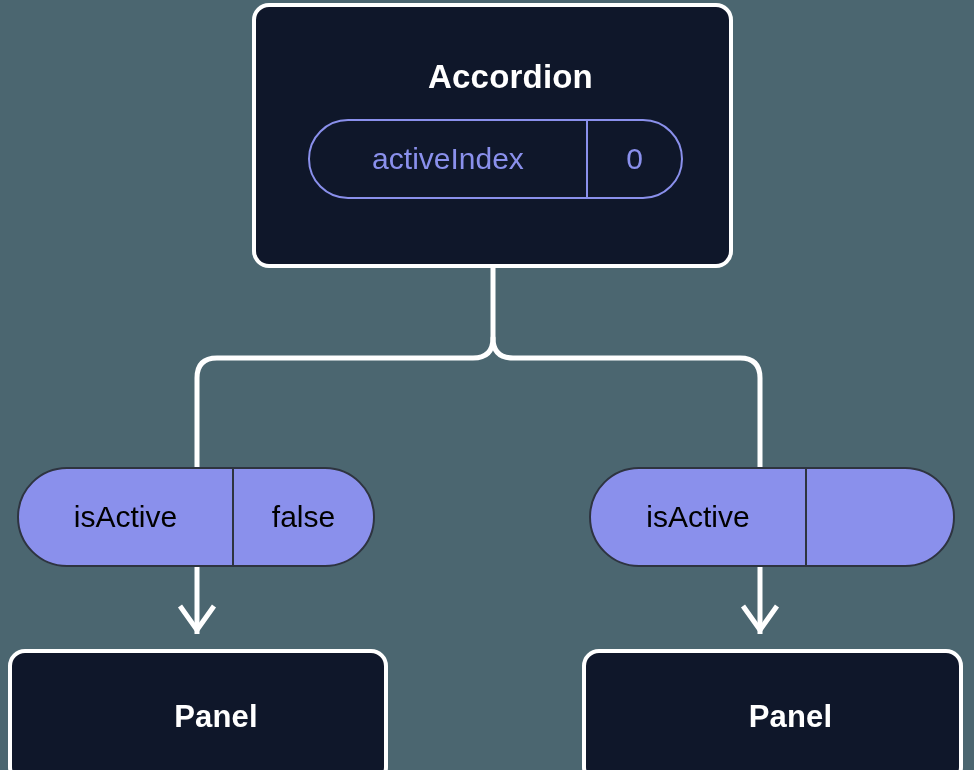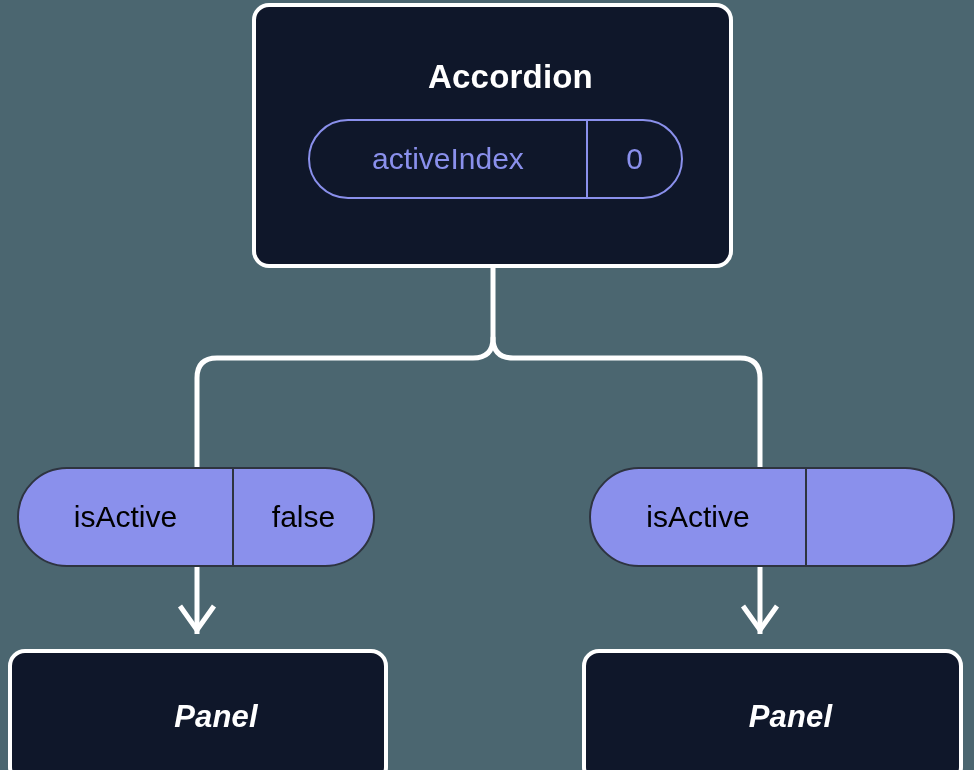--- a/index.html
+++ b/index.html
@@ -63,21 +63,20 @@
     margin-top: 53px;
   }
 
   .panel-box {
     justify-content: center;
   }
   .panel-box .node-title {
     margin-top: 0;
     font-size: 31px;
     font-weight: 700;
-    font-style: italic;
   }
 
   #panel-left {
     left: 8px;
     top: 649px;
     width: 380px;
     height: 135px;
   }
   #panel-right {
     left: 582px;

